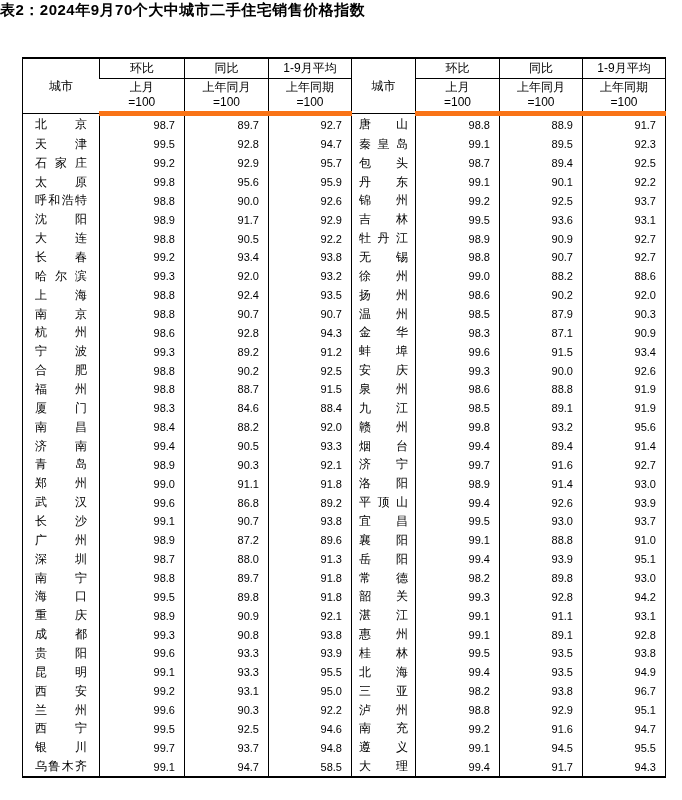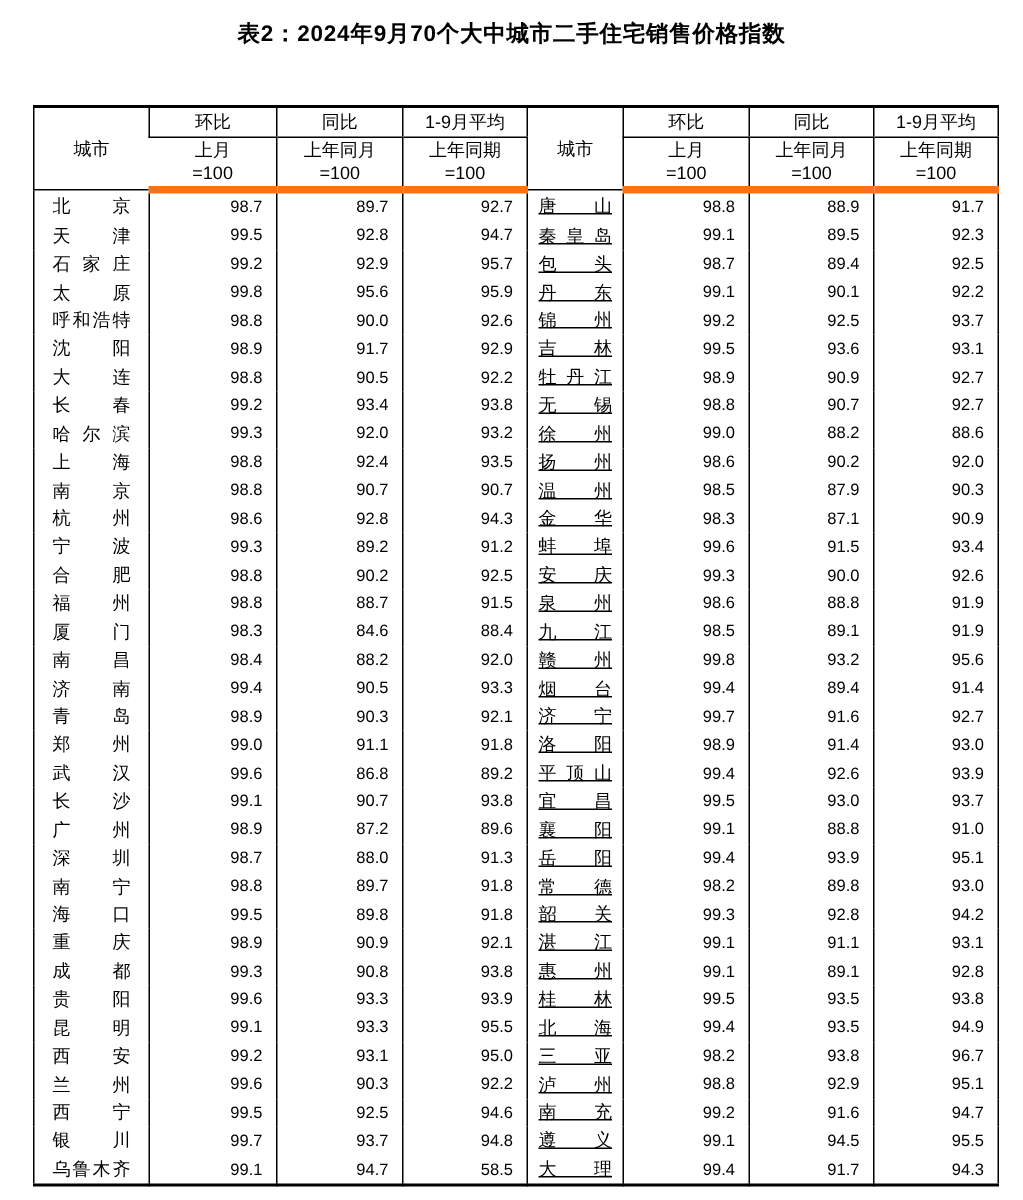--- a/index.html
+++ b/index.html
@@ -11,22 +11,21 @@
     color: #000;
     font-family: "Liberation Sans", sans-serif;
     overflow: hidden;
   }
   .page {
     position: relative;
     width: 682px;
     height: 800px;
   }
   .title {
-    padding-top: 13px;
-    text-align: center;
+    text-align: left;
     font-size: 15px;
     font-weight: bold;
     letter-spacing: 0.5px;
     line-height: 19px;
   }
   table.price-table {
     border-collapse: collapse;
     table-layout: fixed;
     width: 643px;
     margin: 38px 0 0 22px;
@@ -48,21 +47,21 @@
   thead th.city-head { border-bottom: 1px solid #000; vertical-align: middle; margin-left: 48px; }
   thead tr.hdr-sub th { height: 32px; border-bottom: 5px solid #f97316; line-height: 15px; vertical-align: middle; }
   tbody td { height: 18.86px; font-size: 11px; vertical-align: middle; }
   td.num { text-align: right; padding-right: 9px; font-size: 11px; }
   td.city {
     font-size: 12px;
     text-align: justify;
     text-align-last: justify;
     padding: 0 12px;
   }
-  td.city-r { padding: 0 7px; text-decoration: underline; }
+  td.city-r { padding: 0 7px; }
 </style>
 </head>
 <body>
 
 <div class="page">
   <div class="title">表2：2024年9月70个大中城市二手住宅销售价格指数</div>
 
   <table class="price-table">
     <colgroup>
       <col style="width:77px">

